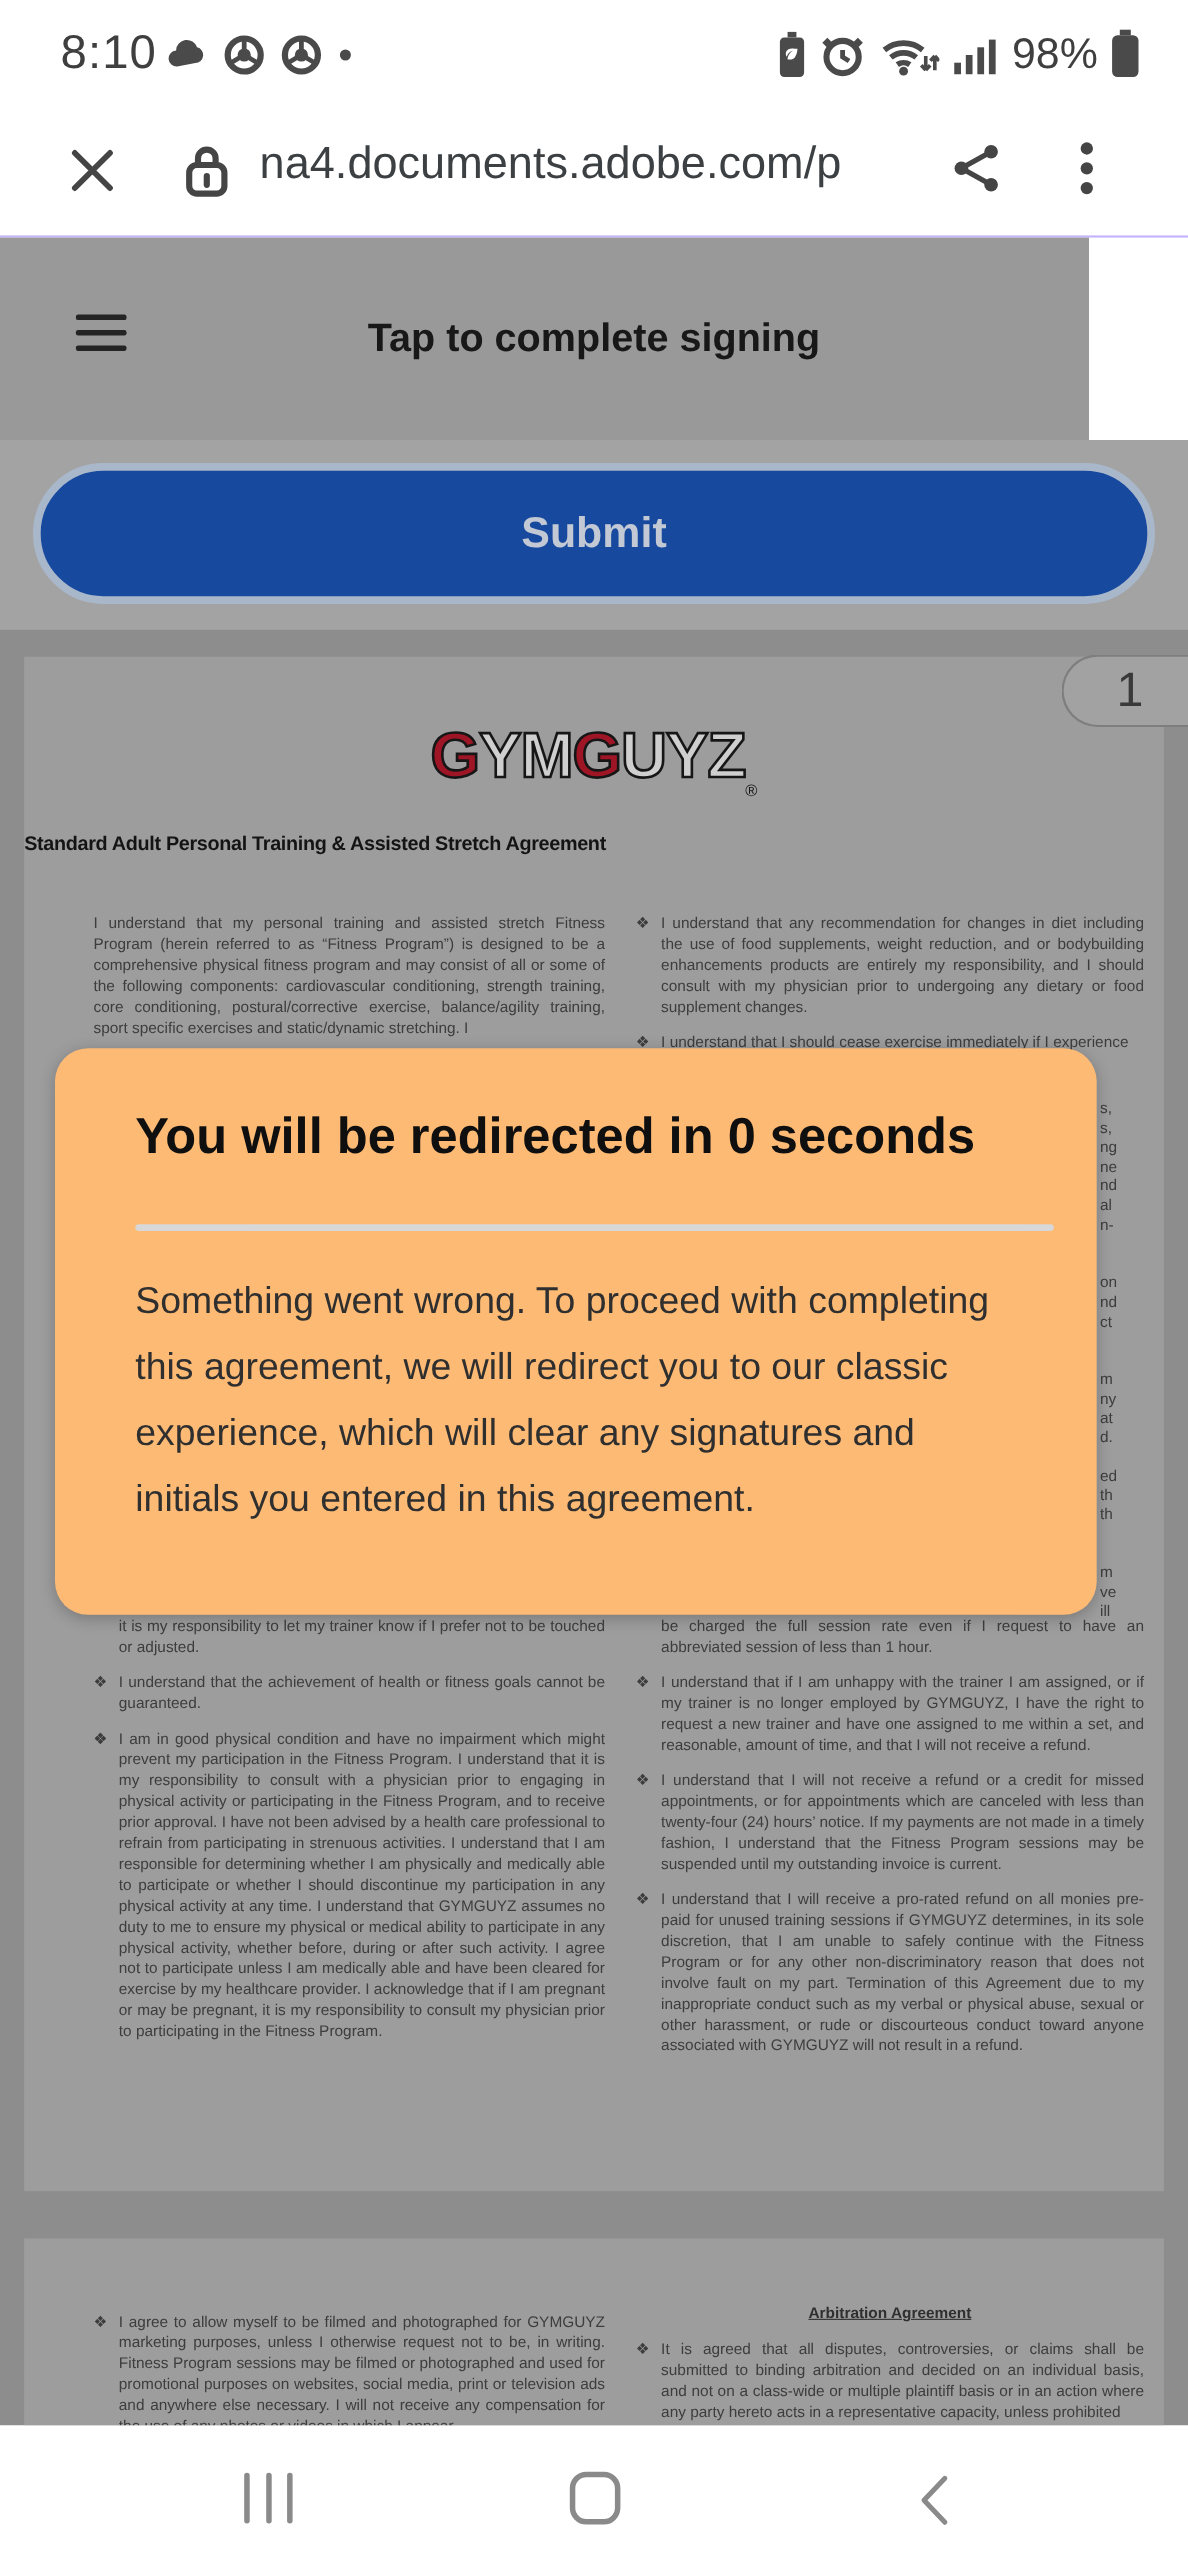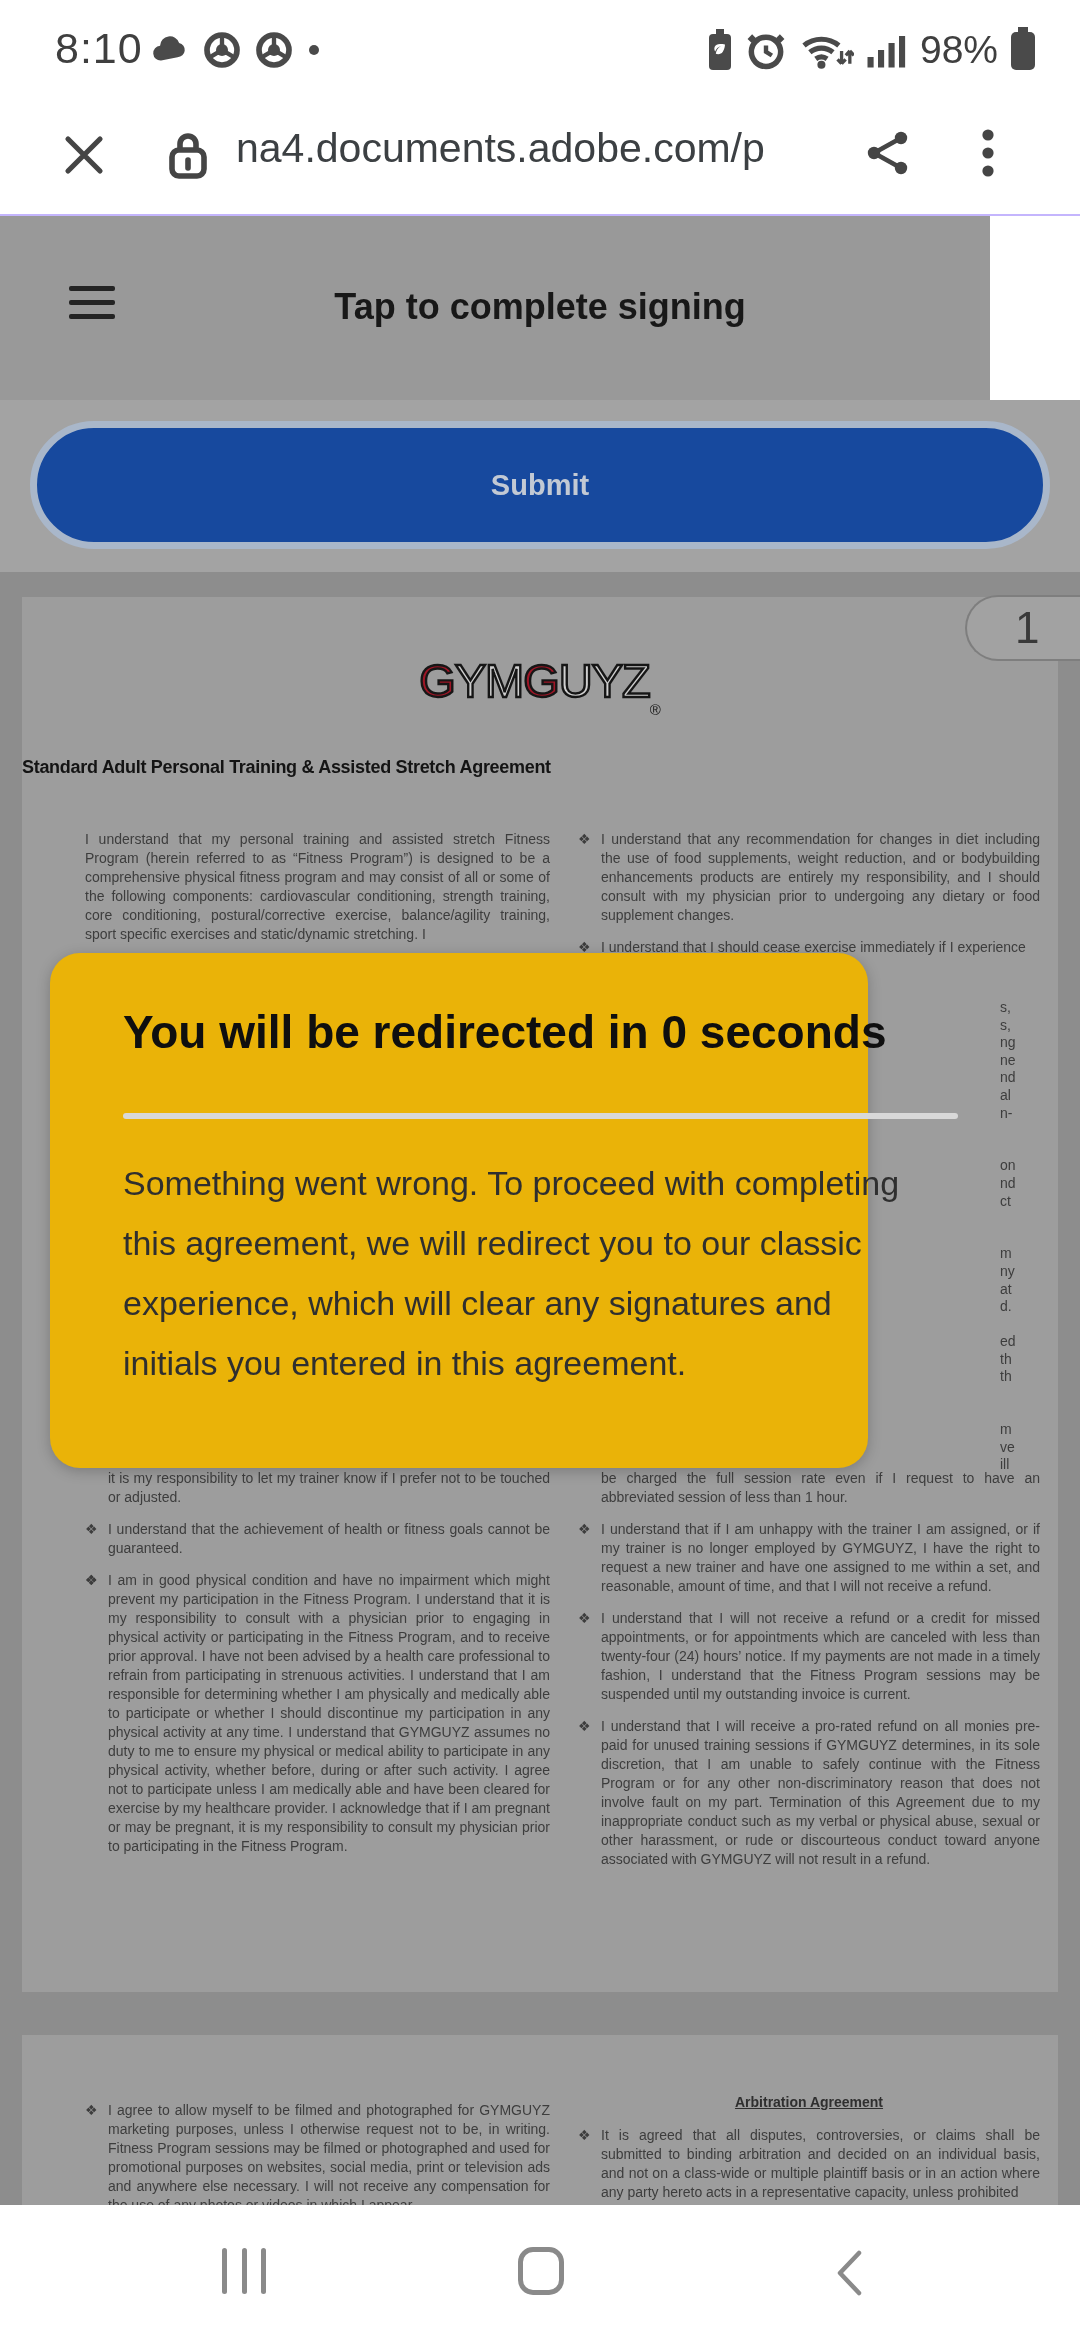--- a/index.html
+++ b/index.html
@@ -27,35 +27,35 @@
   #hamburger{position:absolute;left:69px;top:70px;width:46px;height:34px;cursor:pointer;}
   #hamburger div{height:5px;background:#242424;border-radius:2px;margin-bottom:9px;}
   #sign-title{position:absolute;left:0;top:70px;width:1080px;text-align:center;
               font-size:36px;font-weight:bold;color:#181818;}
 
   
   #submit-section{position:absolute;left:0;top:400px;width:1080px;height:172px;background:#a3a3a3;}
   #submit-button{position:absolute;left:30px;top:21px;width:1020px;height:128px;box-sizing:border-box;
                  background:#17499e;border:7px solid #a9b7ca;border-radius:66px;
                  display:flex;align-items:center;justify-content:center;
-                 font-size:29px;font-weight:bold;color:#c2c9d4;cursor:pointer;}
+                 font-size:39px;font-weight:bold;color:#c2c9d4;cursor:pointer;}
 
   
   #doc-backdrop{position:absolute;left:0;top:572px;width:1080px;height:1633px;background:#8d8d8d;}
   .page{position:absolute;background:#9d9d9d;}
   #page1{left:22px;top:597px;width:1036px;height:1395px;}
   #page2{left:22px;top:2035px;width:1036px;height:170px;overflow:hidden;}
 
   #page-badge{position:absolute;left:965px;top:595px;width:138px;height:66px;box-sizing:border-box;
               background:#a2a2a2;border:2px solid #7e7e7e;border-right:none;border-radius:34px 0 0 34px;
               font-size:44px;color:#393939;line-height:62px;padding-left:48px;z-index:2;}
 
   
   #logo{position:absolute;left:0;top:56px;width:1036px;text-align:center;}
-  #logo-word{font-size:47px;font-weight:normal;letter-spacing:-1px;}
+  #logo-word{font-size:58px;font-weight:bold;letter-spacing:-1px;}
   #logo-word span{-webkit-text-stroke:2.4px #161616;}
   #logo-reg{font-size:15px;color:#161616;vertical-align:-18px;}
   #logo-tagline{position:absolute;left:0;top:128px;width:1036px;text-align:center;
                 font-size:25px;font-weight:bold;color:#141414;letter-spacing:.5px;}
   #logo-tagline .squeeze{display:inline-block;transform:scaleX(.78);transform-origin:center;white-space:nowrap;}
   #doc-title{position:absolute;left:0;top:160px;width:1036px;
              font-size:18px;font-weight:bold;color:#141414;letter-spacing:-.3px;}
 
   
   .col{position:absolute;font-size:14px;line-height:19px;color:#3d3d3d;}
@@ -68,21 +68,21 @@
   #p1-right-bot{left:556px;top:872px;width:462px;}
   #p2-left {left:63px;top:66px;width:465px;}
   #p2-right{left:556px;top:58px;width:462px;}
   #p2-right-heading{font-size:14px;font-weight:bold;text-decoration:underline;color:#2f2f2f;margin-bottom:14px;text-align:center;}
 
   
   #edge-fragments{position:absolute;left:1000px;top:999px;width:58px;z-index:4;
                   font-size:14px;line-height:17.6px;color:#3d3d3d;white-space:pre-line;}
 
   
-  #redirect-modal{position:absolute;left:50px;top:953px;width:818px;height:515px;background:#eab308;
+  #redirect-modal{position:absolute;left:50px;top:953px;width:947px;height:515px;background:#fdba74;
                   border-radius:30px;z-index:5;box-shadow:0 3px 14px rgba(0,0,0,.22);}
   #modal-title{position:absolute;left:73px;top:52px;width:860px;font-size:46px;font-weight:bold;color:#0f0f0f;}
   #modal-divider{position:absolute;left:73px;top:160px;width:835px;height:6px;background:#d8d8d8;border-radius:3px;}
   #modal-body{position:absolute;left:73px;top:200px;width:856px;font-size:34px;line-height:60px;color:#2f2f2f;
               white-space:pre-line;}
 
   
   #nav-bar{position:absolute;left:0;top:2205px;width:1080px;height:135px;background:#fff;}
   #nav-recents{position:absolute;left:222px;top:43px;width:44px;height:46px;display:flex;justify-content:space-between;cursor:pointer;}
   #nav-recents div{width:5px;height:46px;background:#8a8a8a;border-radius:2.5px;}

